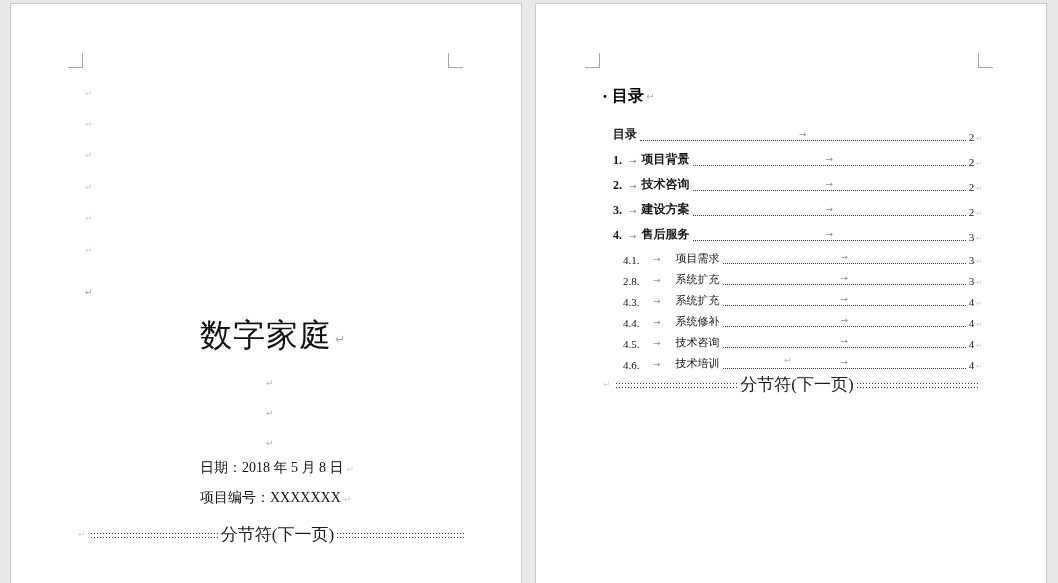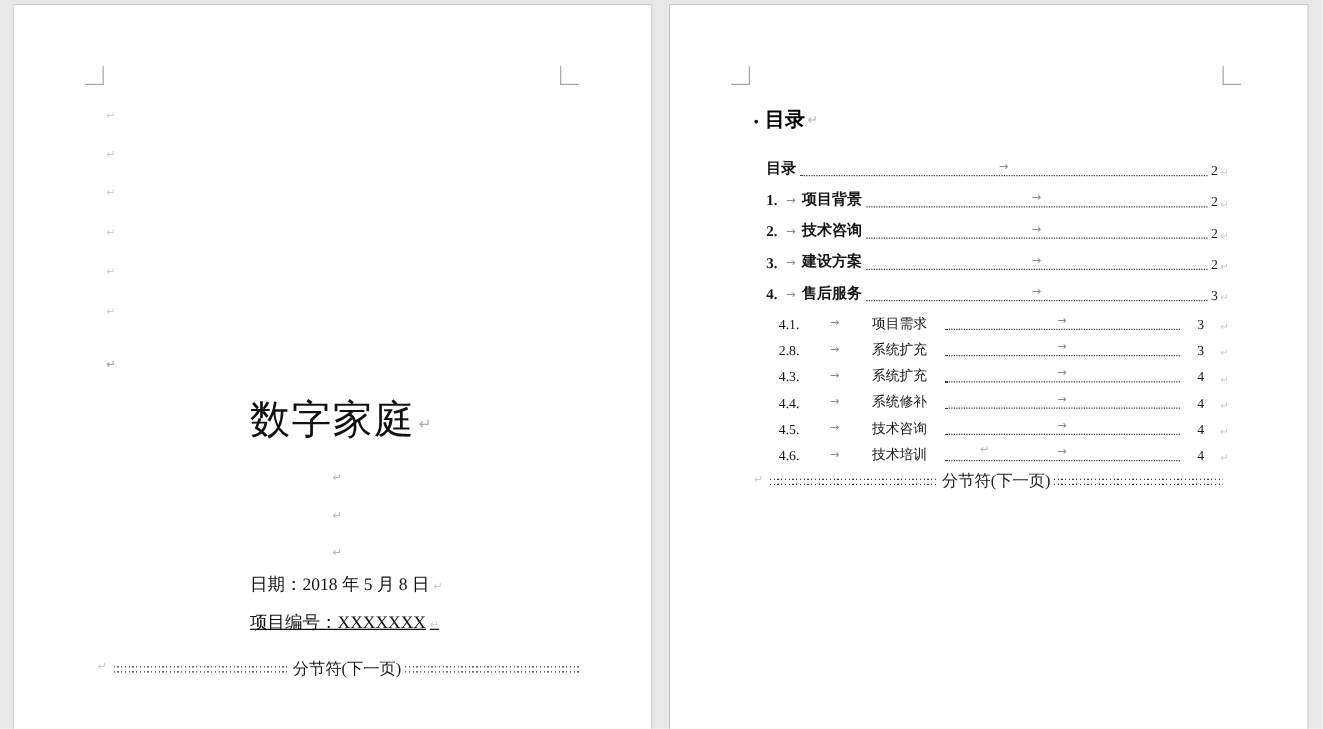--- a/index.html
+++ b/index.html
@@ -45,38 +45,38 @@
     font-size:32px;letter-spacing:1px;color:#111;
     white-space:nowrap;
   }
   .doc-title .endmark{font-size:12px;color:#adadad;font-family:"DejaVu Sans",sans-serif;vertical-align:middle;margin-left:3px;}
   .info-line{
     position:absolute;left:189px;
     font-size:14px;color:#111;white-space:nowrap;
   }
   .info-line .endmark{font-size:9px;color:#cfcfcf;font-family:"DejaVu Sans",sans-serif;margin-left:3px;}
   #date-line{top:455px;}
-  #project-line{top:485px;text-decoration:underline;}
+  #project-line{top:485px;}
 
   
   .secbreak{
     position:absolute;display:flex;align-items:center;
     height:16px;
   }
   .secbreak .dotline{
     flex:1;height:6px;
     background-image:
       repeating-linear-gradient(90deg,#3a3a3a 0 1px,transparent 1px 3px),
       repeating-linear-gradient(90deg,#3a3a3a 0 1px,transparent 1px 3px);
     background-size:100% 1px,100% 1px;
     background-position:0 1px,0 5px;
     background-repeat:no-repeat,no-repeat;
   }
   .secbreak .sb-label{
-    padding:0 3px;font-size:13px;color:#1a1a1a;white-space:nowrap;line-height:16px;
+    padding:0 3px;font-size:17px;color:#1a1a1a;white-space:nowrap;line-height:16px;
   }
   #page-left .secbreak{left:80px;top:523px;width:373px;}
   #page-right .secbreak{left:80px;top:373px;width:362px;}
 
   
   .toc-heading{
     position:absolute;left:66px;top:82px;
     display:flex;align-items:center;
     font-size:16px;font-weight:bold;color:#000;
   }
@@ -88,21 +88,21 @@
     font-family:"DejaVu Sans",sans-serif;margin-left:2px;
   }
 
   
   .toc-list{
     position:absolute;left:77px;top:122px;width:370px;
   }
   .toc-row{display:flex;align-items:flex-end;white-space:nowrap;}
   .toc-row.lvl1{margin-bottom:8px;font-size:12px;}
   .toc-row.lvl1 .toc-num,.toc-row.lvl1 .toc-title{font-weight:bold;}
-  .toc-row.lvl2{margin-bottom:6px;font-size:11px;padding-left:10px;gap:11px;}
+  .toc-row.lvl2{margin-bottom:6px;font-size:11px;padding-left:10px;}
   .toc-num{min-width:12px;}
   .toc-row.lvl2 .toc-num{min-width:22px;}
   .tabarrow{
     color:#8c8c8c;font-size:9px;line-height:11px;
     font-family:"DejaVu Sans",sans-serif;
     margin:0 5px 1px 4px;
   }
   .toc-row.lvl2 .tabarrow{margin:0 15px 1px 8px;}
   .leader{
     flex:1;align-self:flex-end;

